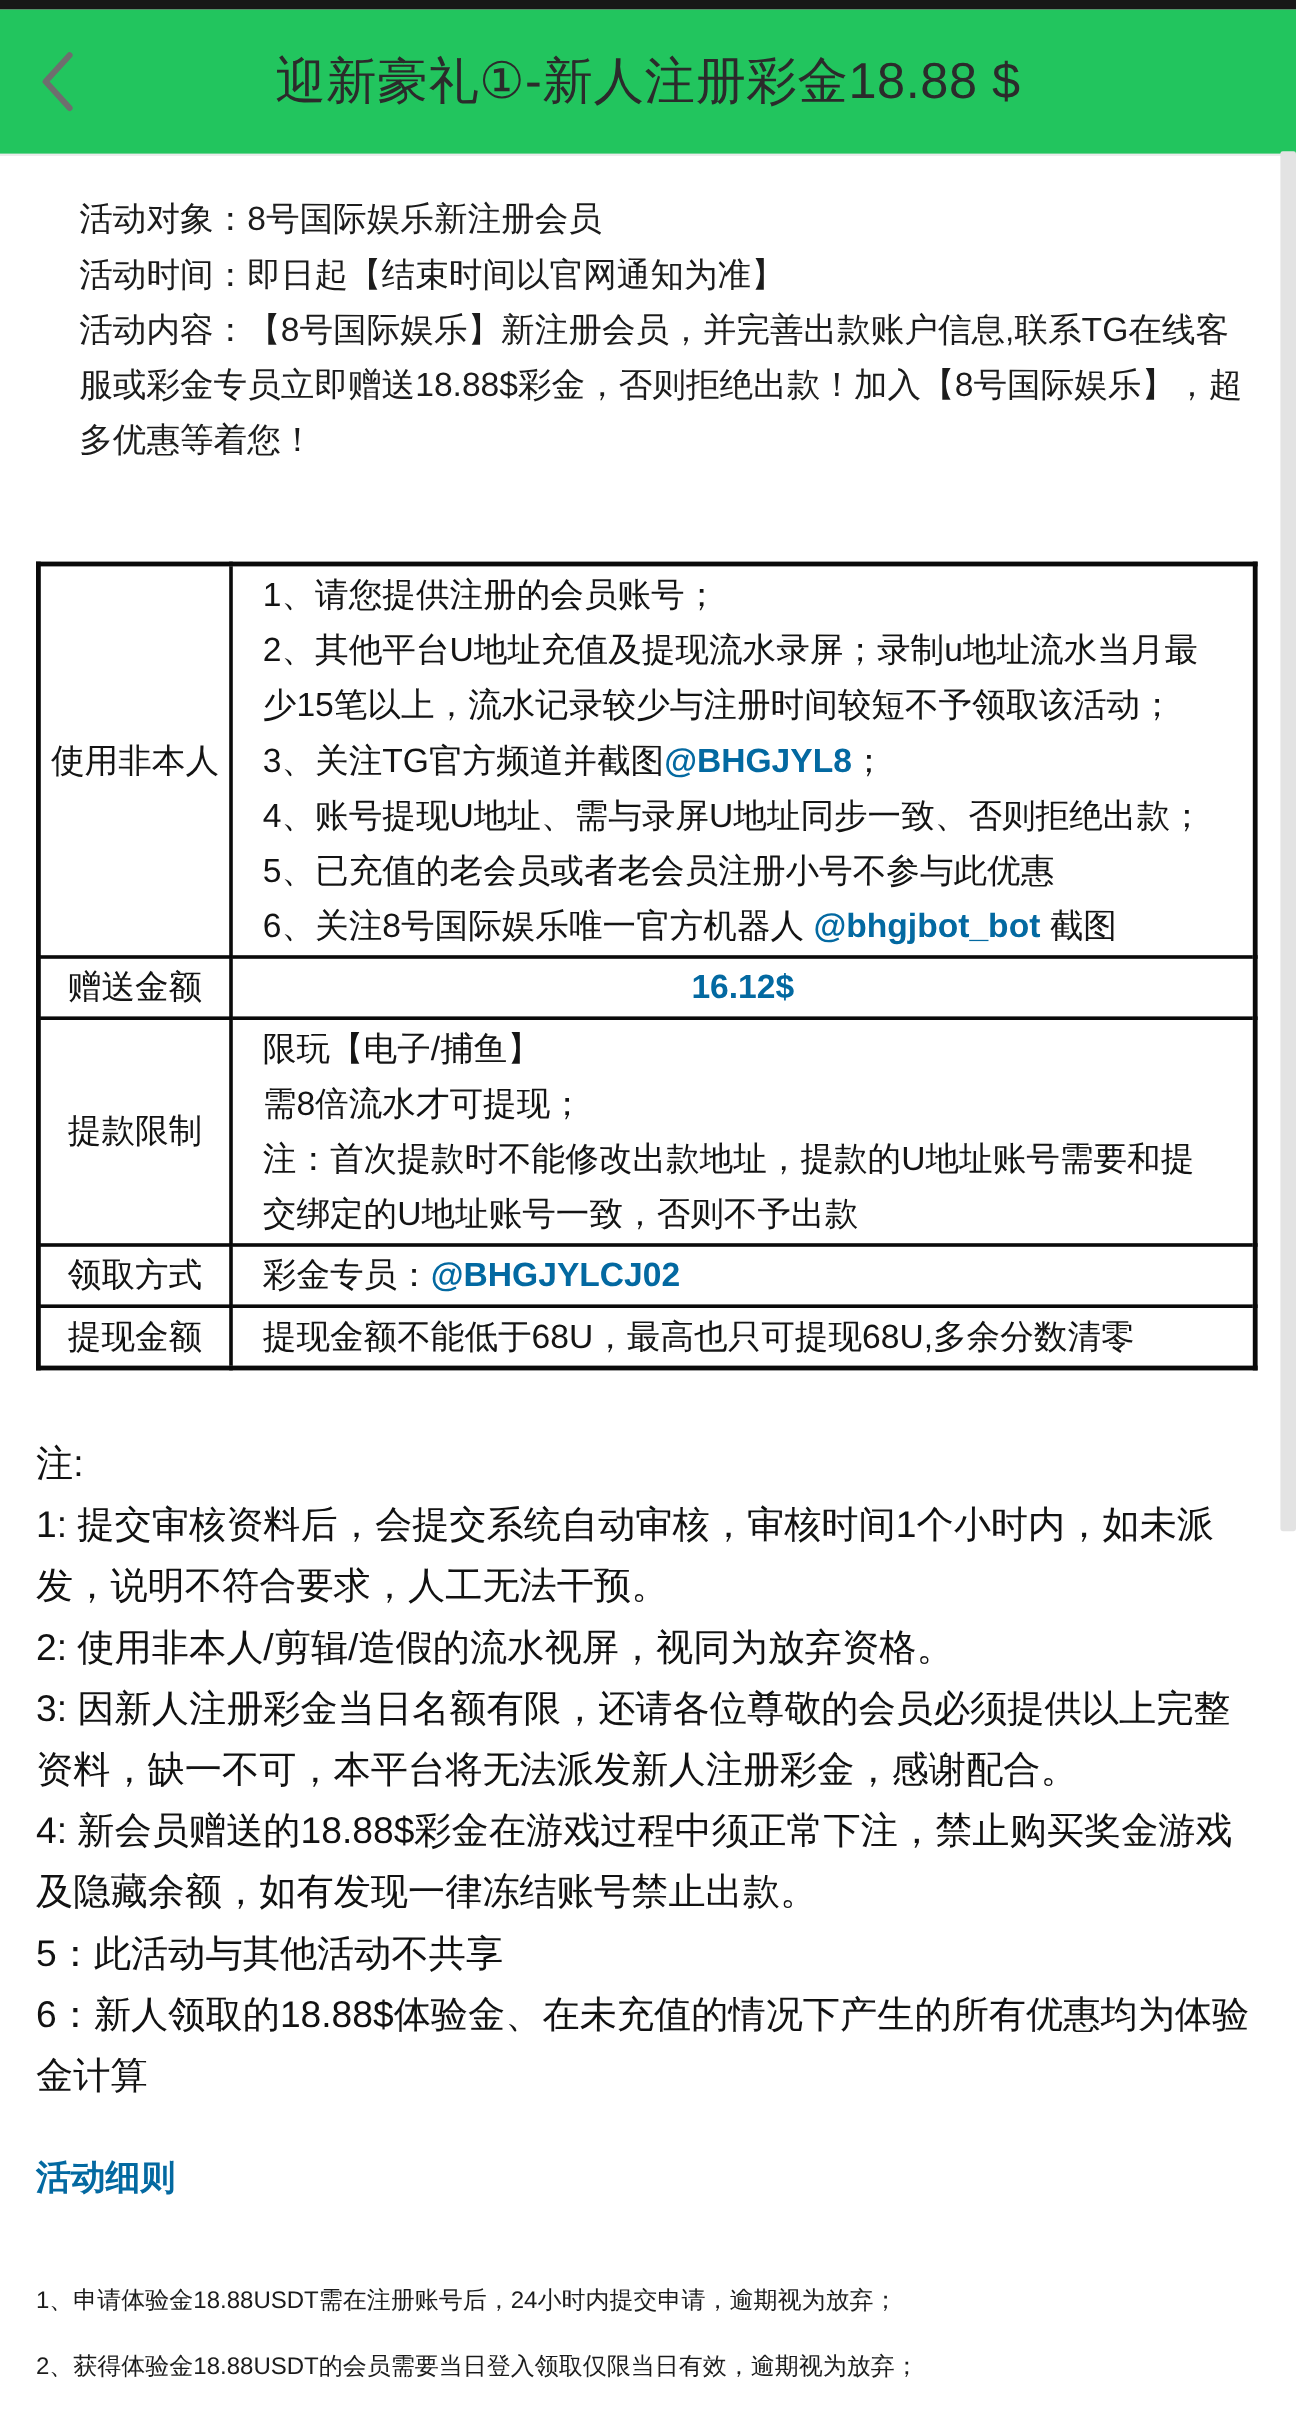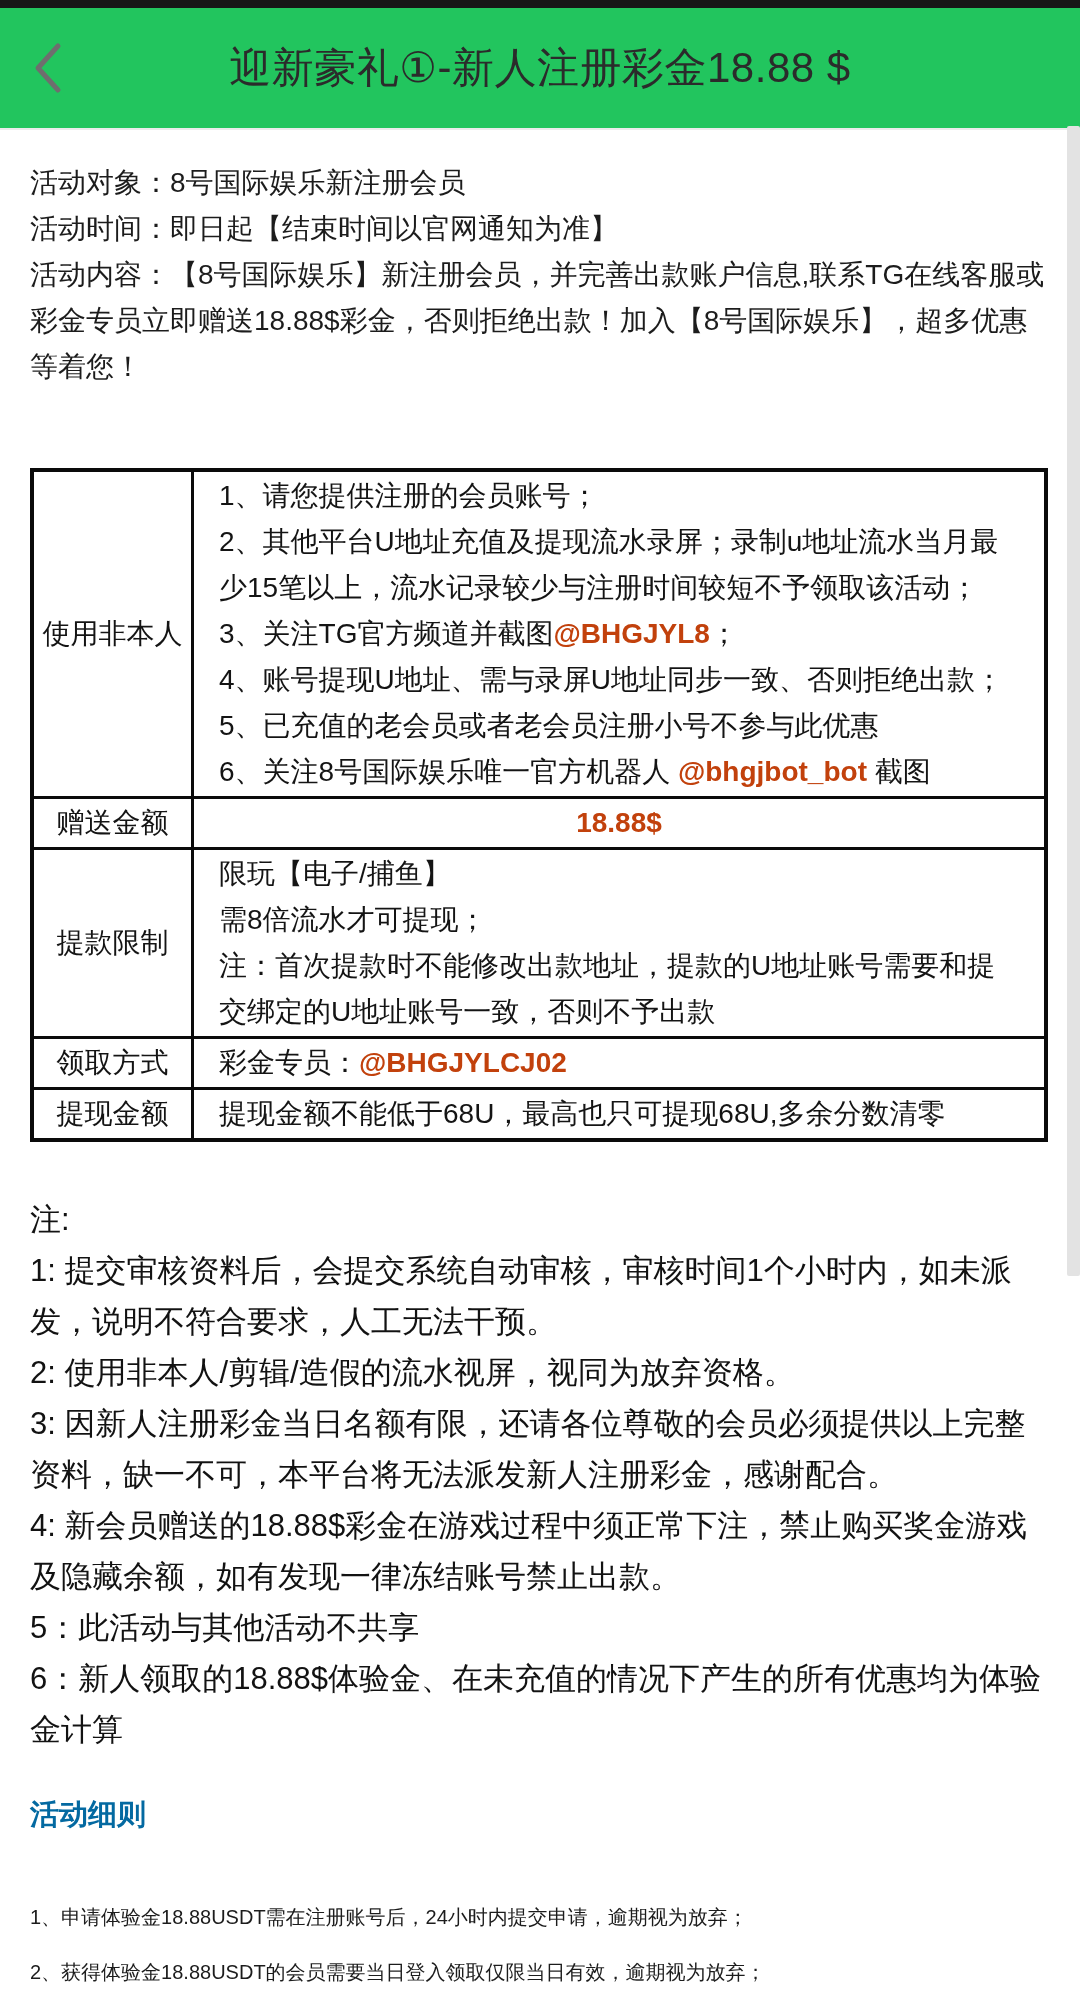--- a/index.html
+++ b/index.html
@@ -17,35 +17,35 @@
   .back-btn{
     position:absolute;left:24px;top:50%;transform:translateY(-50%);
     background:none;border:none;padding:6px;cursor:pointer;line-height:0;
   }
   h1.title{
     margin:0;width:650px;text-align:center;
     font-size:42px;font-weight:400;line-height:46px;color:#2b2b2b;
     letter-spacing:.5px;
   }
   main{padding:0 30px;}
-  .intro{margin-top:30px;font-size:28px;line-height:46px;color:#1c1c1c;}
+  .intro{margin-top:30px;font-size:28px;line-height:46px;color:#1c1c1c;margin-left:36px;}
   .intro p{margin:0;}
   table.promo{
     border-collapse:collapse;table-layout:fixed;width:1018px;
     margin-top:78px;border:4px solid #0a0a0a;
   }
   table.promo td{
     border:3px solid #0a0a0a;font-size:28px;line-height:46px;
     vertical-align:middle;color:#141414;
   }
   td.label{width:145px;text-align:center;padding:1px 6px;}
   td.val{padding:1px 25px;}
   td.val .line{margin:0;}
   td.val.center{text-align:center;}
-  .red{color:#c2410c;font-weight:700;}
+  .red{color:#0369a1;font-weight:700;}
   .notes{margin-top:52px;font-size:31px;line-height:51px;color:#121212;}
   .notes .note-head{font-weight:400;}
   .notes .note-item{margin:0;}
   .details{margin-top:40px;}
   .details-head{font-size:29px;font-weight:700;color:#0369a1;}
   .details-list{margin-top:55px;}
   .details-item{font-size:20px;line-height:55px;margin:0;color:#1c1c1c;}
   .scroll-thumb{
     position:absolute;top:126px;right:0;width:13px;height:1150px;
     background:#e3e3e3;border-radius:2px;
@@ -83,21 +83,21 @@
             <div class="line"><span>2、其他平台U地址充值及提现流水录屏；录制u地址流水当月最少15笔以上，流水记录较少与注册时间较短不予领取该活动；</span></div>
             <div class="line"><span>3、关注TG官方频道并截图</span><span class="red">@BHGJYL8</span><span>；</span></div>
             <div class="line"><span>4、账号提现U地址、需与录屏U地址同步一致、否则拒绝出款；</span></div>
             <div class="line"><span>5、已充值的老会员或者老会员注册小号不参与此优惠</span></div>
             <div class="line"><span>6、关注8号国际娱乐唯一官方机器人 </span><span class="red">@bhgjbot_bot</span><span> 截图</span></div>
           </td>
         </tr>
         <tr>
           <td class="label">赠送金额</td>
           <td class="val center">
-            <div class="line"><span class="red">18.88$</span></div>
+            <div class="line"><span class="red">16.12$</span></div>
           </td>
         </tr>
         <tr>
           <td class="label">提款限制</td>
           <td class="val">
             <div class="line"><span>限玩【电子/捕鱼】</span></div>
             <div class="line"><span>需8倍流水才可提现；</span></div>
             <div class="line"><span>注：首次提款时不能修改出款地址，提款的U地址账号需要和提交绑定的U地址账号一致，否则不予出款</span></div>
           </td>
         </tr>

